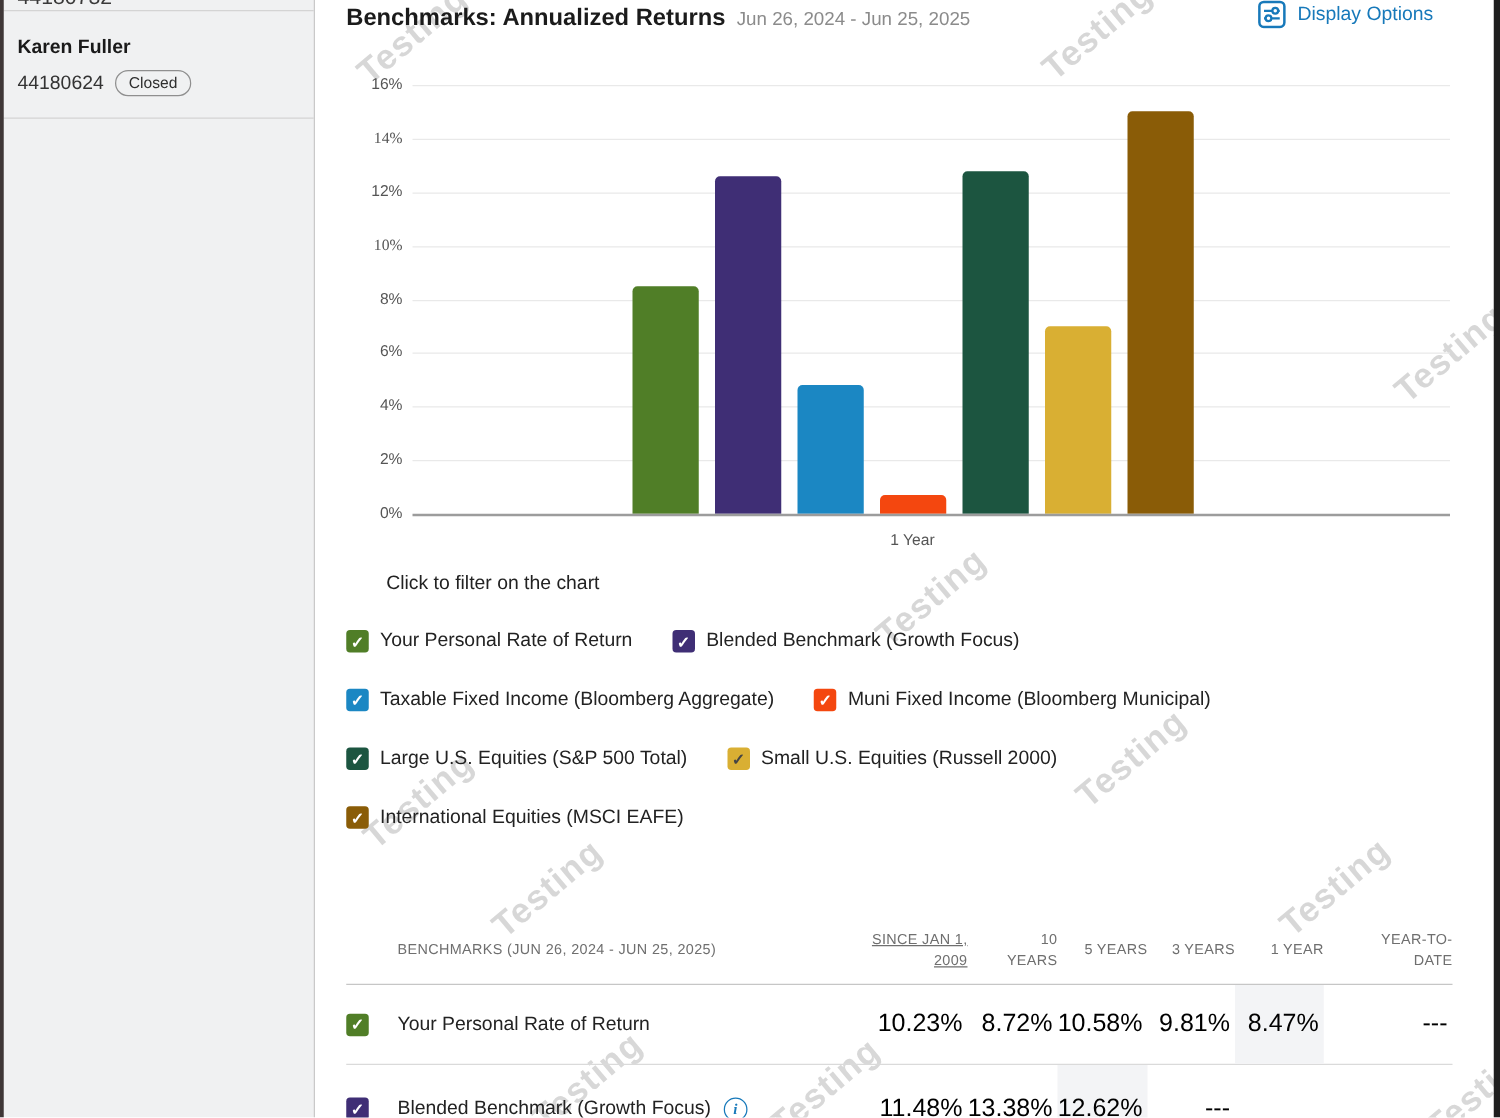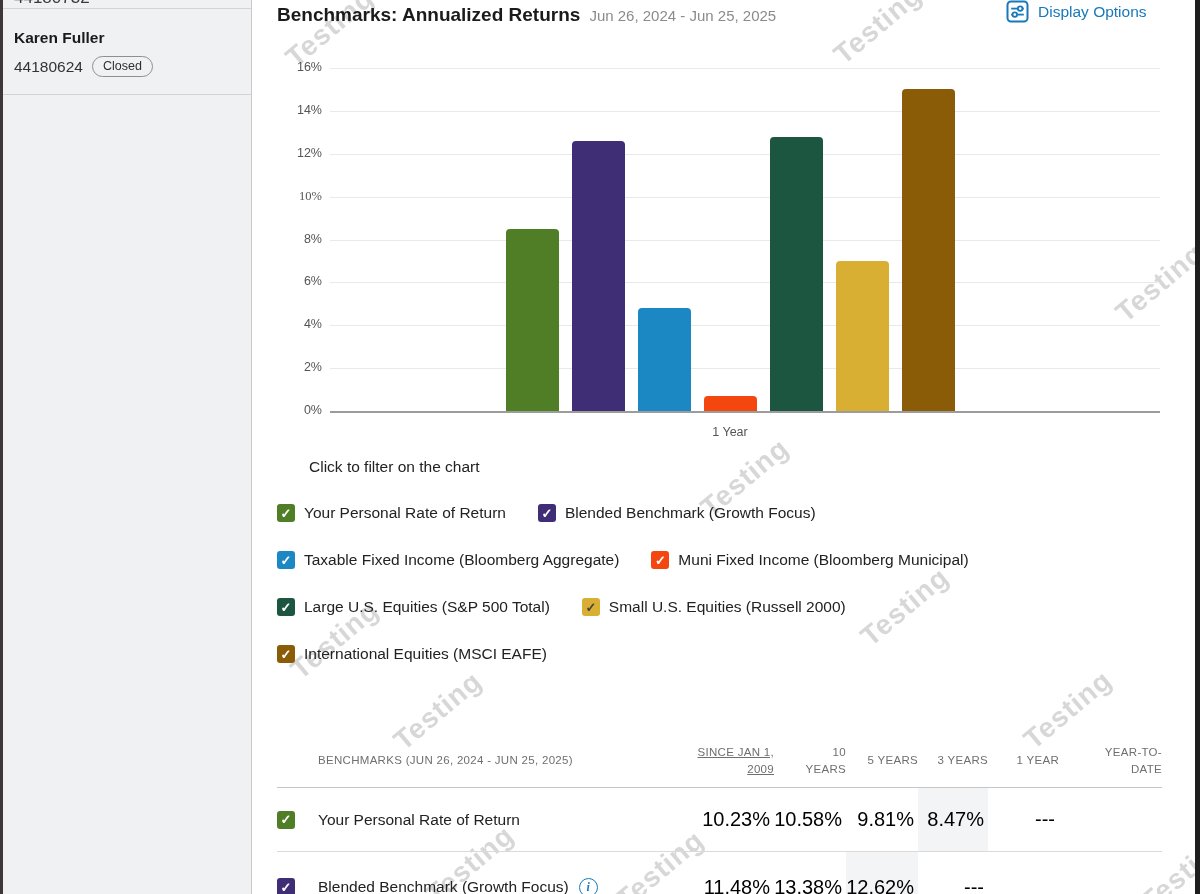--- a/index.html
+++ b/index.html
@@ -139,21 +139,21 @@
       <line x1="5.2" y1="8.6" x2="17.8" y2="8.6" stroke="#1779ba" stroke-width="1.8"></line>
       <circle cx="14.2" cy="8.6" r="2.3" fill="#fff" stroke="#1779ba" stroke-width="1.8"></circle>
       <line x1="5.2" y1="14.6" x2="17.8" y2="14.6" stroke="#1779ba" stroke-width="1.8"></line>
       <circle cx="8.8" cy="14.6" r="2.3" fill="#fff" stroke="#1779ba" stroke-width="1.8"></circle>
     </svg>
     <span>Display Options</span>
   </button>
 
   <div class="y-axis">
       <div class="ytick" style="top: 60px;">16%</div>
-      <div class="ytick" style="top: 102.875px;">14%</div>
+      <div class="ytick" style="top: 102.875px; font-family: Liberation Serif, serif;">14%</div>
       <div class="ytick" style="top: 145.75px;">12%</div>
       <div class="ytick" style="top: 188.625px; font-family: Liberation Serif, serif;">10%</div>
       <div class="ytick" style="top: 231.5px;">8%</div>
       <div class="ytick" style="top: 274.375px;">6%</div>
       <div class="ytick" style="top: 317.25px;">4%</div>
       <div class="ytick" style="top: 360.125px;">2%</div>
       <div class="ytick" style="top: 403px;">0%</div>
     </div>
   <div class="plot">
       <div class="gridline" style="top: 0px;"></div>
@@ -221,20 +221,21 @@
       </div>
     <div class="tbody">
         <div class="trow">
           <div class="td">
             <span class="cb" style="background: rgb(80, 126, 39);">✓</span>
           </div>
           <div class="td labelcell">
             <span>Your Personal Rate of Return</span>
           </div>
           <div class="td num">10.23%</div>
+          <div class="td num">8.72%</div>
           <div class="td num">10.58%</div>
           <div class="td num">9.81%</div>
           <div class="td num hl">8.47%</div>
           <div class="td num">---</div>
         </div>
         <div class="trow last">
           <div class="td">
             <span class="cb" style="background: rgb(63, 46, 117);">✓</span>
           </div>
           <div class="td labelcell">

